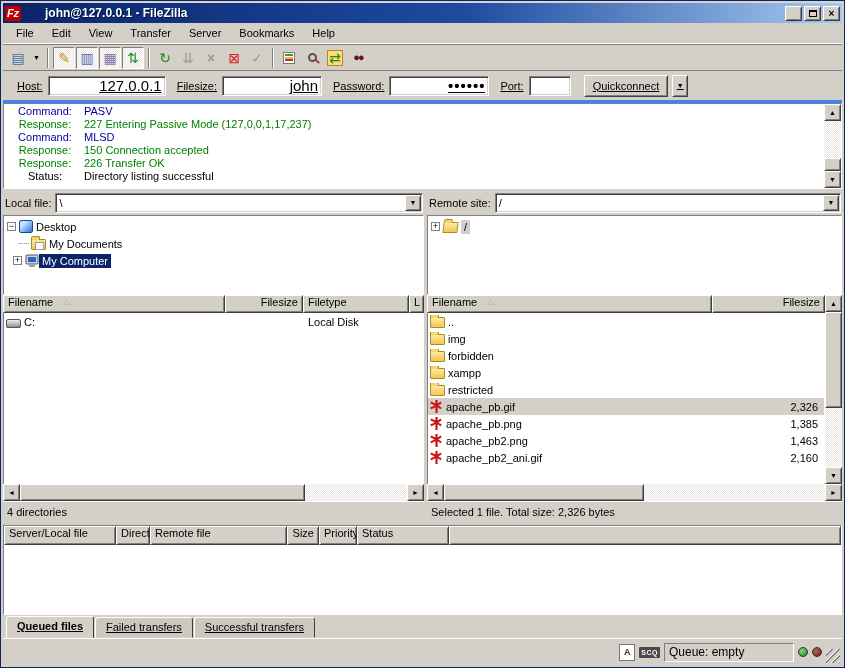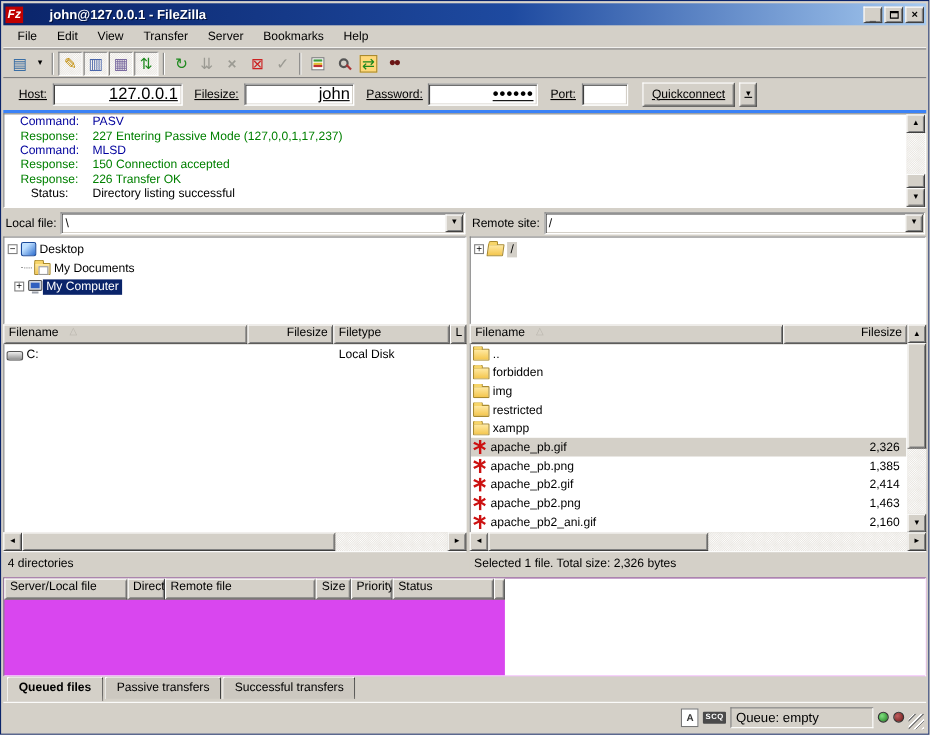--- a/index.html
+++ b/index.html
@@ -111,26 +111,26 @@
   .icon-folder-open { transform: skewX(-8deg); }
   .icon-disk { width:15px; height:9px; flex:0 0 15px; background:linear-gradient(#efefef,#8f8f8f); border:1px solid #555; border-radius:3px/2px; margin-top:3px; }
   .icon-desktop { width:14px; height:13px; flex:0 0 14px; background:linear-gradient(135deg,#bfe0ff 30%,#2f6fd0); border:1px solid #1a4a9a; border-radius:2px; }
   .icon-computer { width:14px; height:13px; flex:0 0 14px; }
   .icon-docs { position:relative; }
   .icon-docs::after { content:""; position:absolute; left:3px; top:2px; width:7px; height:6px; background:#fff; border:1px solid #999; }
 
   .list-status { height:21px; flex:0 0 21px; display:flex; align-items:center; padding:0 4px; border-top:1px solid #fff; background:#d4d0c8; }
 
   
-  .queue { flex:1; display:flex; flex-direction:row; border:1px solid; border-color:#808080 #fff #fff #808080; background:#d946ef; }
+  .queue { flex:1; display:flex; flex-direction:column; border:1px solid; border-color:#808080 #fff #fff #808080; background:#f9a8d4; }
   .queue-header { height:19px; flex:0 0 19px; display:flex; background:#d4d0c8; }
   .queue-body { flex:1; background:#fff; }
 
   
-  .tabs { height:23px; flex:0 0 23px; display:flex; align-items:flex-start; padding-left:3px; gap:1px; background:#d4d0c8; }
+  .tabs { height:23px; flex:0 0 23px; display:flex; align-items:flex-end; padding-left:3px; gap:1px; background:#d4d0c8;text-decoration:underline; }
   .tab { padding:3px 10px 4px 10px; border:1px solid; border-color:#fff #404040 #d4d0c8 #fff; background:#ccc8c0; border-radius:3px 3px 0 0; }
   .tab.active { background:#d4d0c8; font-weight:bold; padding-bottom:6px; margin-bottom:-1px; border-bottom-color:#d4d0c8; }
 
   
   .statusbar { height:27px; flex:0 0 27px; display:flex; align-items:center; justify-content:flex-end; gap:4px; padding:2px 2px 2px 4px; border-top:1px solid #fff; }
   .sb-icon-doc { width:16px; height:17px; background:#fff; border:1px solid #777; font-size:9px; font-weight:bold; color:#333; display:flex; align-items:center; justify-content:center; }
   .sb-badge { background:#4a4a4a; color:#fff; font-size:7px; font-weight:bold; padding:2px 2px; letter-spacing:0.5px; border-radius:1px; }
   .sb-queue { width:130px; height:19px; display:flex; align-items:center; padding:0 4px; font-size:12px; background:#d4d0c8; border:1px solid; border-color:#808080 #fff #fff #808080; }
   .led { width:10px; height:10px; border-radius:50%; border:1px solid #333; }
   .led-green { background:radial-gradient(circle at 35% 35%, #7fe07f, #1f7a1f); }
@@ -374,71 +374,62 @@
               <div class="file-row">
                 <span class="fr-name" style="width:285px">
                     <span class="icon-folder"></span>
                     <span>..</span>
                   </span>
                 <span class="fr-size" style="flex:1"></span>
               </div>
               <div class="file-row">
                 <span class="fr-name" style="width:285px">
                     <span class="icon-folder"></span>
+                    <span>img</span>
+                  </span>
+                <span class="fr-size" style="flex:1"></span>
+              </div>
+              <div class="file-row">
+                <span class="fr-name" style="width:285px">
+                    <span class="icon-folder"></span>
                     <span>forbidden</span>
                   </span>
                 <span class="fr-size" style="flex:1"></span>
               </div>
               <div class="file-row">
                 <span class="fr-name" style="width:285px">
                     <span class="icon-folder"></span>
-                    <span>img</span>
+                    <span>xampp</span>
                   </span>
                 <span class="fr-size" style="flex:1"></span>
               </div>
               <div class="file-row">
                 <span class="fr-name" style="width:285px">
                     <span class="icon-folder"></span>
                     <span>restricted</span>
-                  </span>
-                <span class="fr-size" style="flex:1"></span>
-              </div>
-              <div class="file-row">
-                <span class="fr-name" style="width:285px">
-                    <span class="icon-folder"></span>
-                    <span>xampp</span>
                   </span>
                 <span class="fr-size" style="flex:1"></span>
               </div>
               <div class="file-row sel-inactive">
                 <span class="fr-name" style="width:285px">
                     <svg width="13" height="13" viewBox="0 0 12 12">
                       <path d="M5 0h2v3.3L9.8 1.4l1 1.7L7.6 5l3.2 1.9-1 1.7L7 6.7V12H5V6.7L1.2 8.6l-1-1.7L4.4 5 .2 3.1l1-1.7L5 3.3z" fill="#cc1111"></path>
                     </svg>
                     <span>apache_pb.gif</span>
                   </span>
                 <span class="fr-size" style="flex:1">2,326</span>
               </div>
               <div class="file-row">
                 <span class="fr-name" style="width:285px">
                     <svg width="13" height="13" viewBox="0 0 12 12">
                       <path d="M5 0h2v3.3L9.8 1.4l1 1.7L7.6 5l3.2 1.9-1 1.7L7 6.7V12H5V6.7L1.2 8.6l-1-1.7L4.4 5 .2 3.1l1-1.7L5 3.3z" fill="#cc1111"></path>
                     </svg>
                     <span>apache_pb.png</span>
                   </span>
                 <span class="fr-size" style="flex:1">1,385</span>
-              </div>
-              <div class="file-row">
-                <span class="fr-name" style="width:285px">
-                    <svg width="13" height="13" viewBox="0 0 12 12">
-                      <path d="M5 0h2v3.3L9.8 1.4l1 1.7L7.6 5l3.2 1.9-1 1.7L7 6.7V12H5V6.7L1.2 8.6l-1-1.7L4.4 5 .2 3.1l1-1.7L5 3.3z" fill="#cc1111"></path>
-                    </svg>
-                    <span>apache_pb2.gif</span>
-                  </span>
-                <span class="fr-size" style="flex:1">2,414</span>
               </div>
               <div class="file-row">
                 <span class="fr-name" style="width:285px">
                     <svg width="13" height="13" viewBox="0 0 12 12">
                       <path d="M5 0h2v3.3L9.8 1.4l1 1.7L7.6 5l3.2 1.9-1 1.7L7 6.7V12H5V6.7L1.2 8.6l-1-1.7L4.4 5 .2 3.1l1-1.7L5 3.3z" fill="#cc1111"></path>
                     </svg>
                     <span>apache_pb2.png</span>
                   </span>
                 <span class="fr-size" style="flex:1">1,463</span>
               </div>
@@ -493,21 +484,21 @@
       <div class="col-h raised" style="width:92px">
           <span>Status</span>
         </div>
       <div class="col-h raised" style="flex:1"></div>
     </div>
     <div class="queue-body"></div>
   </div>
 
   <div class="tabs">
     <div class="tab active">Queued files</div>
-    <div class="tab">Passive transfers</div>
+    <div class="tab">Failed transfers</div>
     <div class="tab">Successful transfers</div>
   </div>
 
   <div class="statusbar">
     <div class="sb-icon-doc">A</div>
     <div class="sb-badge">SCQ</div>
     <div class="sb-queue">Queue: empty</div>
     <div class="led led-green"></div>
     <div class="led led-red"></div>
     <div class="grip"></div>

